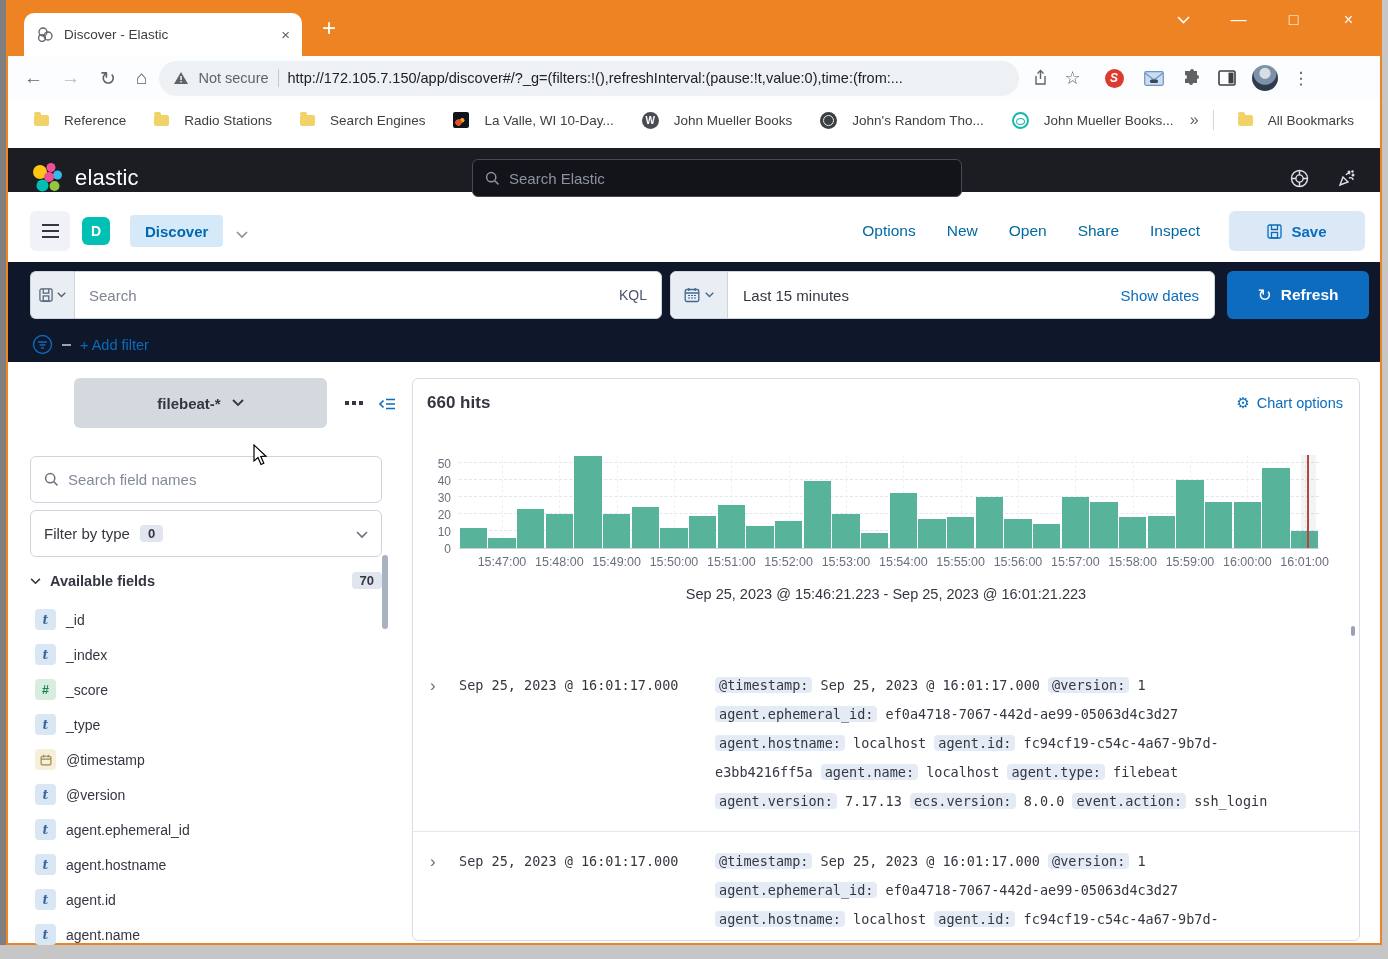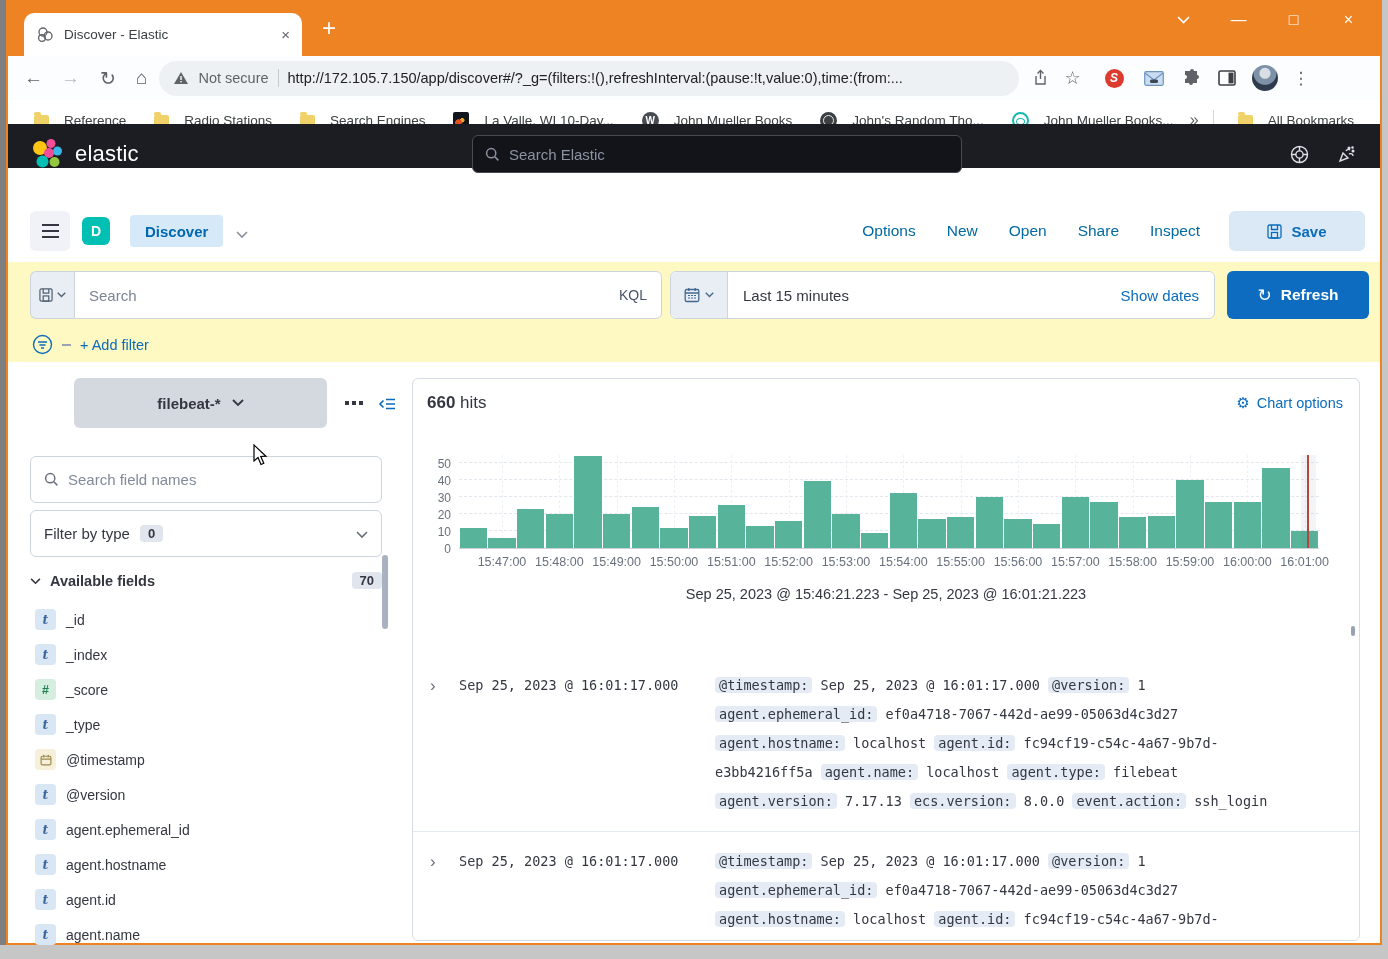--- a/index.html
+++ b/index.html
@@ -50,21 +50,21 @@
   .globe-favicon { width:17px; height:17px; border-radius:50%; background:#3c4043; position:relative; }
   .globe-favicon:before { content:""; position:absolute; inset:3px; border-radius:50%; border:1.5px solid #e8eaed; }
   .godaddy-favicon { width:17px; height:17px; border-radius:50%; border:2px solid #18b8ae; background:#fff; position:relative; }
   .godaddy-favicon:before { content:""; position:absolute; left:2px; top:4px; width:7px; height:5px;
       border-radius:50%; border:1.5px solid #18b8ae; }
   .bm-right { margin-left:auto; display:flex; align-items:center; gap:14px; }
   .bm-chevrons { font-size:16px; color:#5f6368; }
   .bm-sep { width:1px; height:20px; background:#d4d6d9; }
 
   
-  .eheader { position:absolute; top:124px; left:0; right:0; height:44px; background:#1c1d22; }
+  .eheader { position:absolute; top:148px; left:0; right:0; height:44px; background:#1c1d22; }
   .brand { position:absolute; left:22px; top:0; height:60px; display:flex; align-items:center; gap:11px;
            color:#fff; font-size:22px; letter-spacing:.2px; }
   .esearch { position:absolute; left:464px; top:11px; width:490px; height:38px; background:#131419;
              border:1px solid #474a52; border-radius:6px; display:flex; align-items:center; padding:0 12px; gap:9px; }
   .esearch input { background:transparent; border:none; outline:none; color:#aeb4c0; font-size:15px; flex:1;
                    font-family:"Liberation Sans",sans-serif; }
   .esearch input::placeholder { color:#8b93a3; }
   .eicons { position:absolute; right:24px; top:0; height:60px; display:flex; align-items:center; gap:28px; color:#dbe0ea; }
 
   
@@ -77,21 +77,21 @@
                  display:flex; align-items:center; justify-content:center; }
   .crumb { position:absolute; left:122px; top:15px; height:32px; padding:0 15px; background:#d6e9f9;
            border-radius:4px; color:#0068b1; font-weight:600; font-size:15px; display:flex; align-items:center; }
   .crumb-chev { position:absolute; left:228px; top:25px; color:#8a909b; }
   .navlinks { position:absolute; right:180px; top:0; height:62px; display:flex; align-items:center; gap:31px; }
   .navlink { color:#0369a1; font-size:15.5px; }
   .savebtn { position:absolute; right:15px; top:11px; width:136px; height:40px; background:#dbe9f7; border-radius:6px;
              color:#0a6cbb; font-size:15px; font-weight:600; display:flex; align-items:center; justify-content:center; gap:9px; border:none; }
 
   
-  .querybar { position:absolute; top:262px; left:0; right:0; height:100px; background:#fef9c3; }
+  .querybar { position:absolute; top:262px; left:0; right:0; height:100px; background:#0f172a; }
   .qgroup { position:absolute; left:22px; top:9px; width:632px; height:48px; display:flex; }
   .qaddon { width:44px; background:#e9edf4; border:1px solid #ced4de; border-right:none;
             border-radius:6px 0 0 6px; display:flex; align-items:center; justify-content:center; gap:4px; color:#4f6070; }
   .qinput { flex:1; border:1px solid #ced4de; border-radius:0 6px 6px 0; background:#fff;
             display:flex; align-items:center; padding:0 14px; gap:8px; }
   .qinput input { flex:1; border:none; outline:none; font-size:15px; font-family:"Liberation Sans",sans-serif; color:#343741; }
   .qinput input::placeholder { color:#7c8494; }
   .kql { color:#49536a; font-size:14px; }
   .dgroup { position:absolute; left:662px; top:9px; width:545px; height:48px; display:flex;
             border:1px solid #ced4de; border-radius:6px; background:#fff; }
@@ -138,21 +138,21 @@
   .ft-num { background:#d5eee0; color:#237d52; font-weight:700; }
   .ft-date { background:#f6efda; color:#9c8a4e; }
   .fname { font-size:14px; color:#343741; }
   .sb-scroll { position:absolute; right:8px; top:177px; width:6px; height:74px; background:#a9b2c0; border-radius:3px; }
 
   
   .panel { position:absolute; left:404px; top:16px; width:948px; bottom:2px; background:#fff;
            border:1px solid #d6dce8; border-radius:6px; overflow:hidden; }
   .hits { position:absolute; left:14px; top:14px; font-size:17px; }
   .hits b { font-weight:700; }
-  .hits span { color:#343741; font-weight:400; }
+  .hits span { color:#343741; font-weight:700; }
   .chartopts { position:absolute; right:16px; top:15px; color:#0a6cbb; font-size:14.5px;
                display:flex; align-items:center; gap:7px; }
   .gear-glyph { font-size:15px; }
   .plot { position:absolute; left:46px; top:76px; width:860px; height:94px; border-bottom:1px solid #c9cfd9; }
   .gridline { position:absolute; left:0; right:0; border-top:1px dashed #e2e6ed; height:0; }
   .vgrid { position:absolute; top:0; bottom:0; border-left:1px dashed #eef1f5; width:0; }
   .bar { position:absolute; bottom:0; background:#57b49b; }
   .marker-band { position:absolute; right:3px; top:0; bottom:0; width:15px; background:rgba(105,112,125,.08); }
   .time-marker { position:absolute; right:10px; top:0; bottom:0; width:2.5px; background:#b2483b; }
   .yaxis { position:absolute; left:0; top:76px; width:38px; height:94px; }

